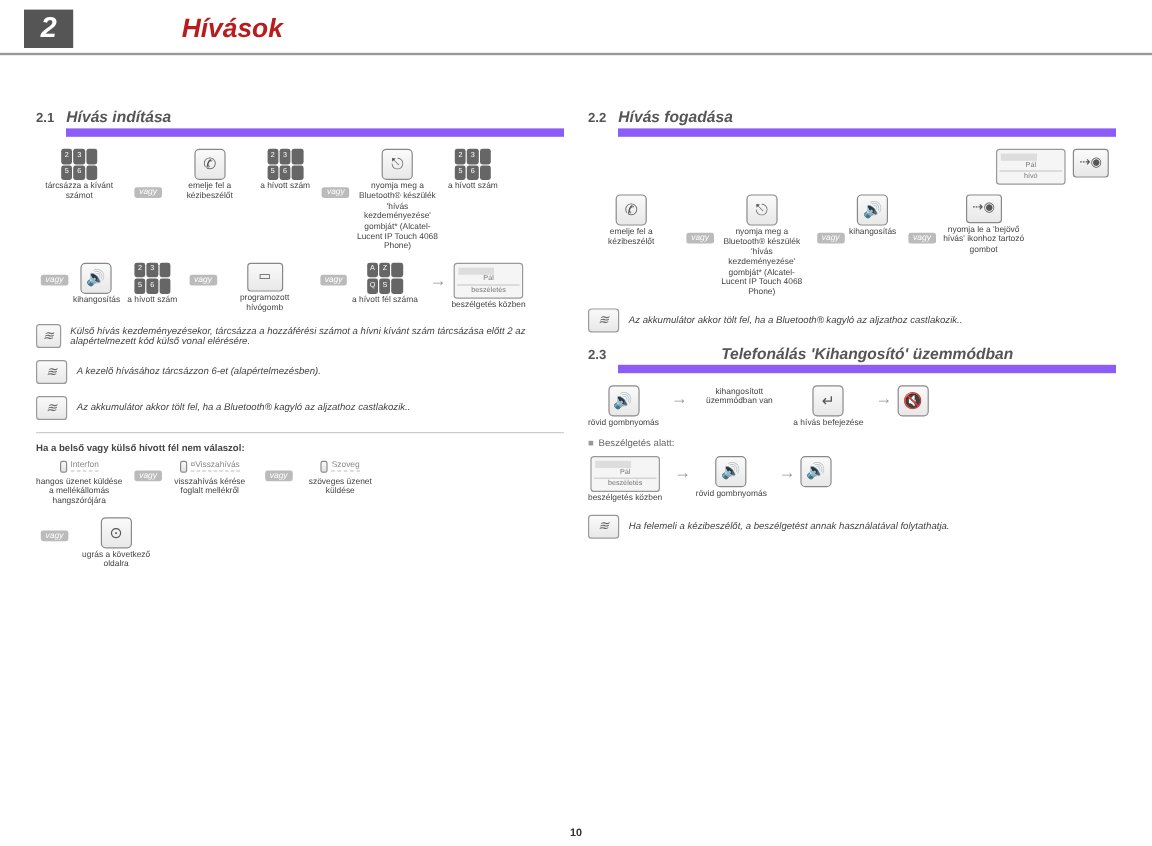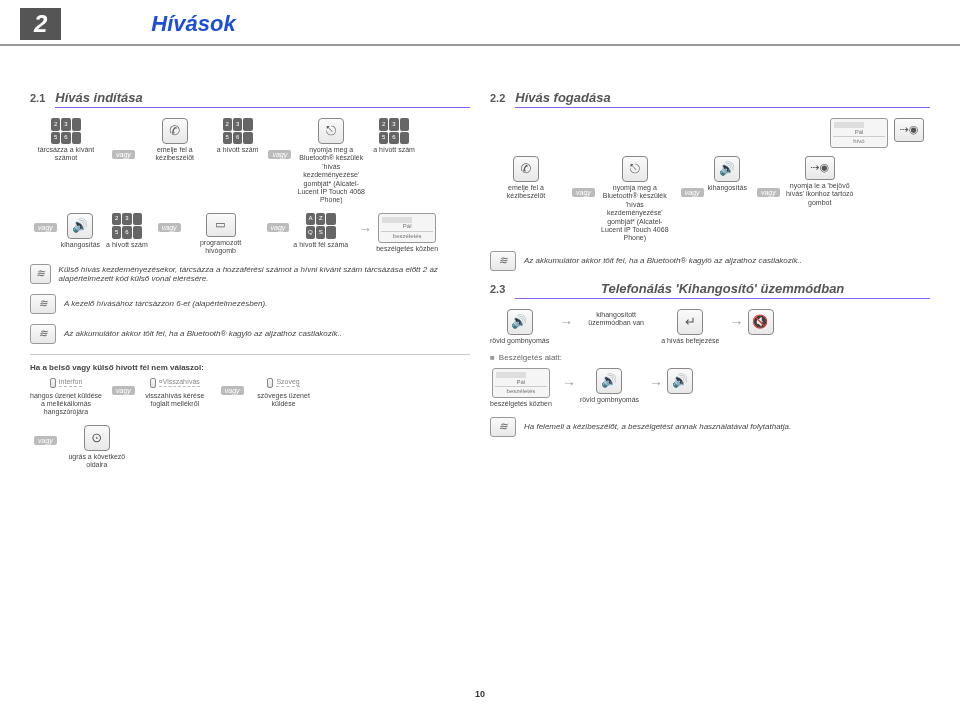--- a/index.html
+++ b/index.html
@@ -26,21 +26,21 @@
     font-size: 24px;
     font-weight: bold;
     font-style: italic;
     padding: 2px 14px;
     margin-right: 90px;
   }
   .chapter-title {
     font-size: 22px;
     font-style: italic;
     font-weight: bold;
-    color: #1d4ed8;
+    color: #b91c1c;
   }
   .columns {
     display: flex;
     padding: 0 20px;
     margin-top: 44px;
   }
   .col {
     flex: 1;
     padding: 0 10px;
   }
@@ -53,21 +53,21 @@
     font-size: 11px;
     font-weight: bold;
     color: #555;
     margin-right: 10px;
   }
   .sec-title {
     font-size: 13px;
     font-weight: bold;
     font-style: italic;
     color: #555;
-    border-bottom: 1px solid #8b5cf6;
+    border-bottom: 7px solid #8b5cf6;
     flex: 1;
     padding-bottom: 2px;
   }
   .row {
     display: flex;
     align-items: flex-start;
     margin-bottom: 8px;
     flex-wrap: wrap;
   }
   .step {

